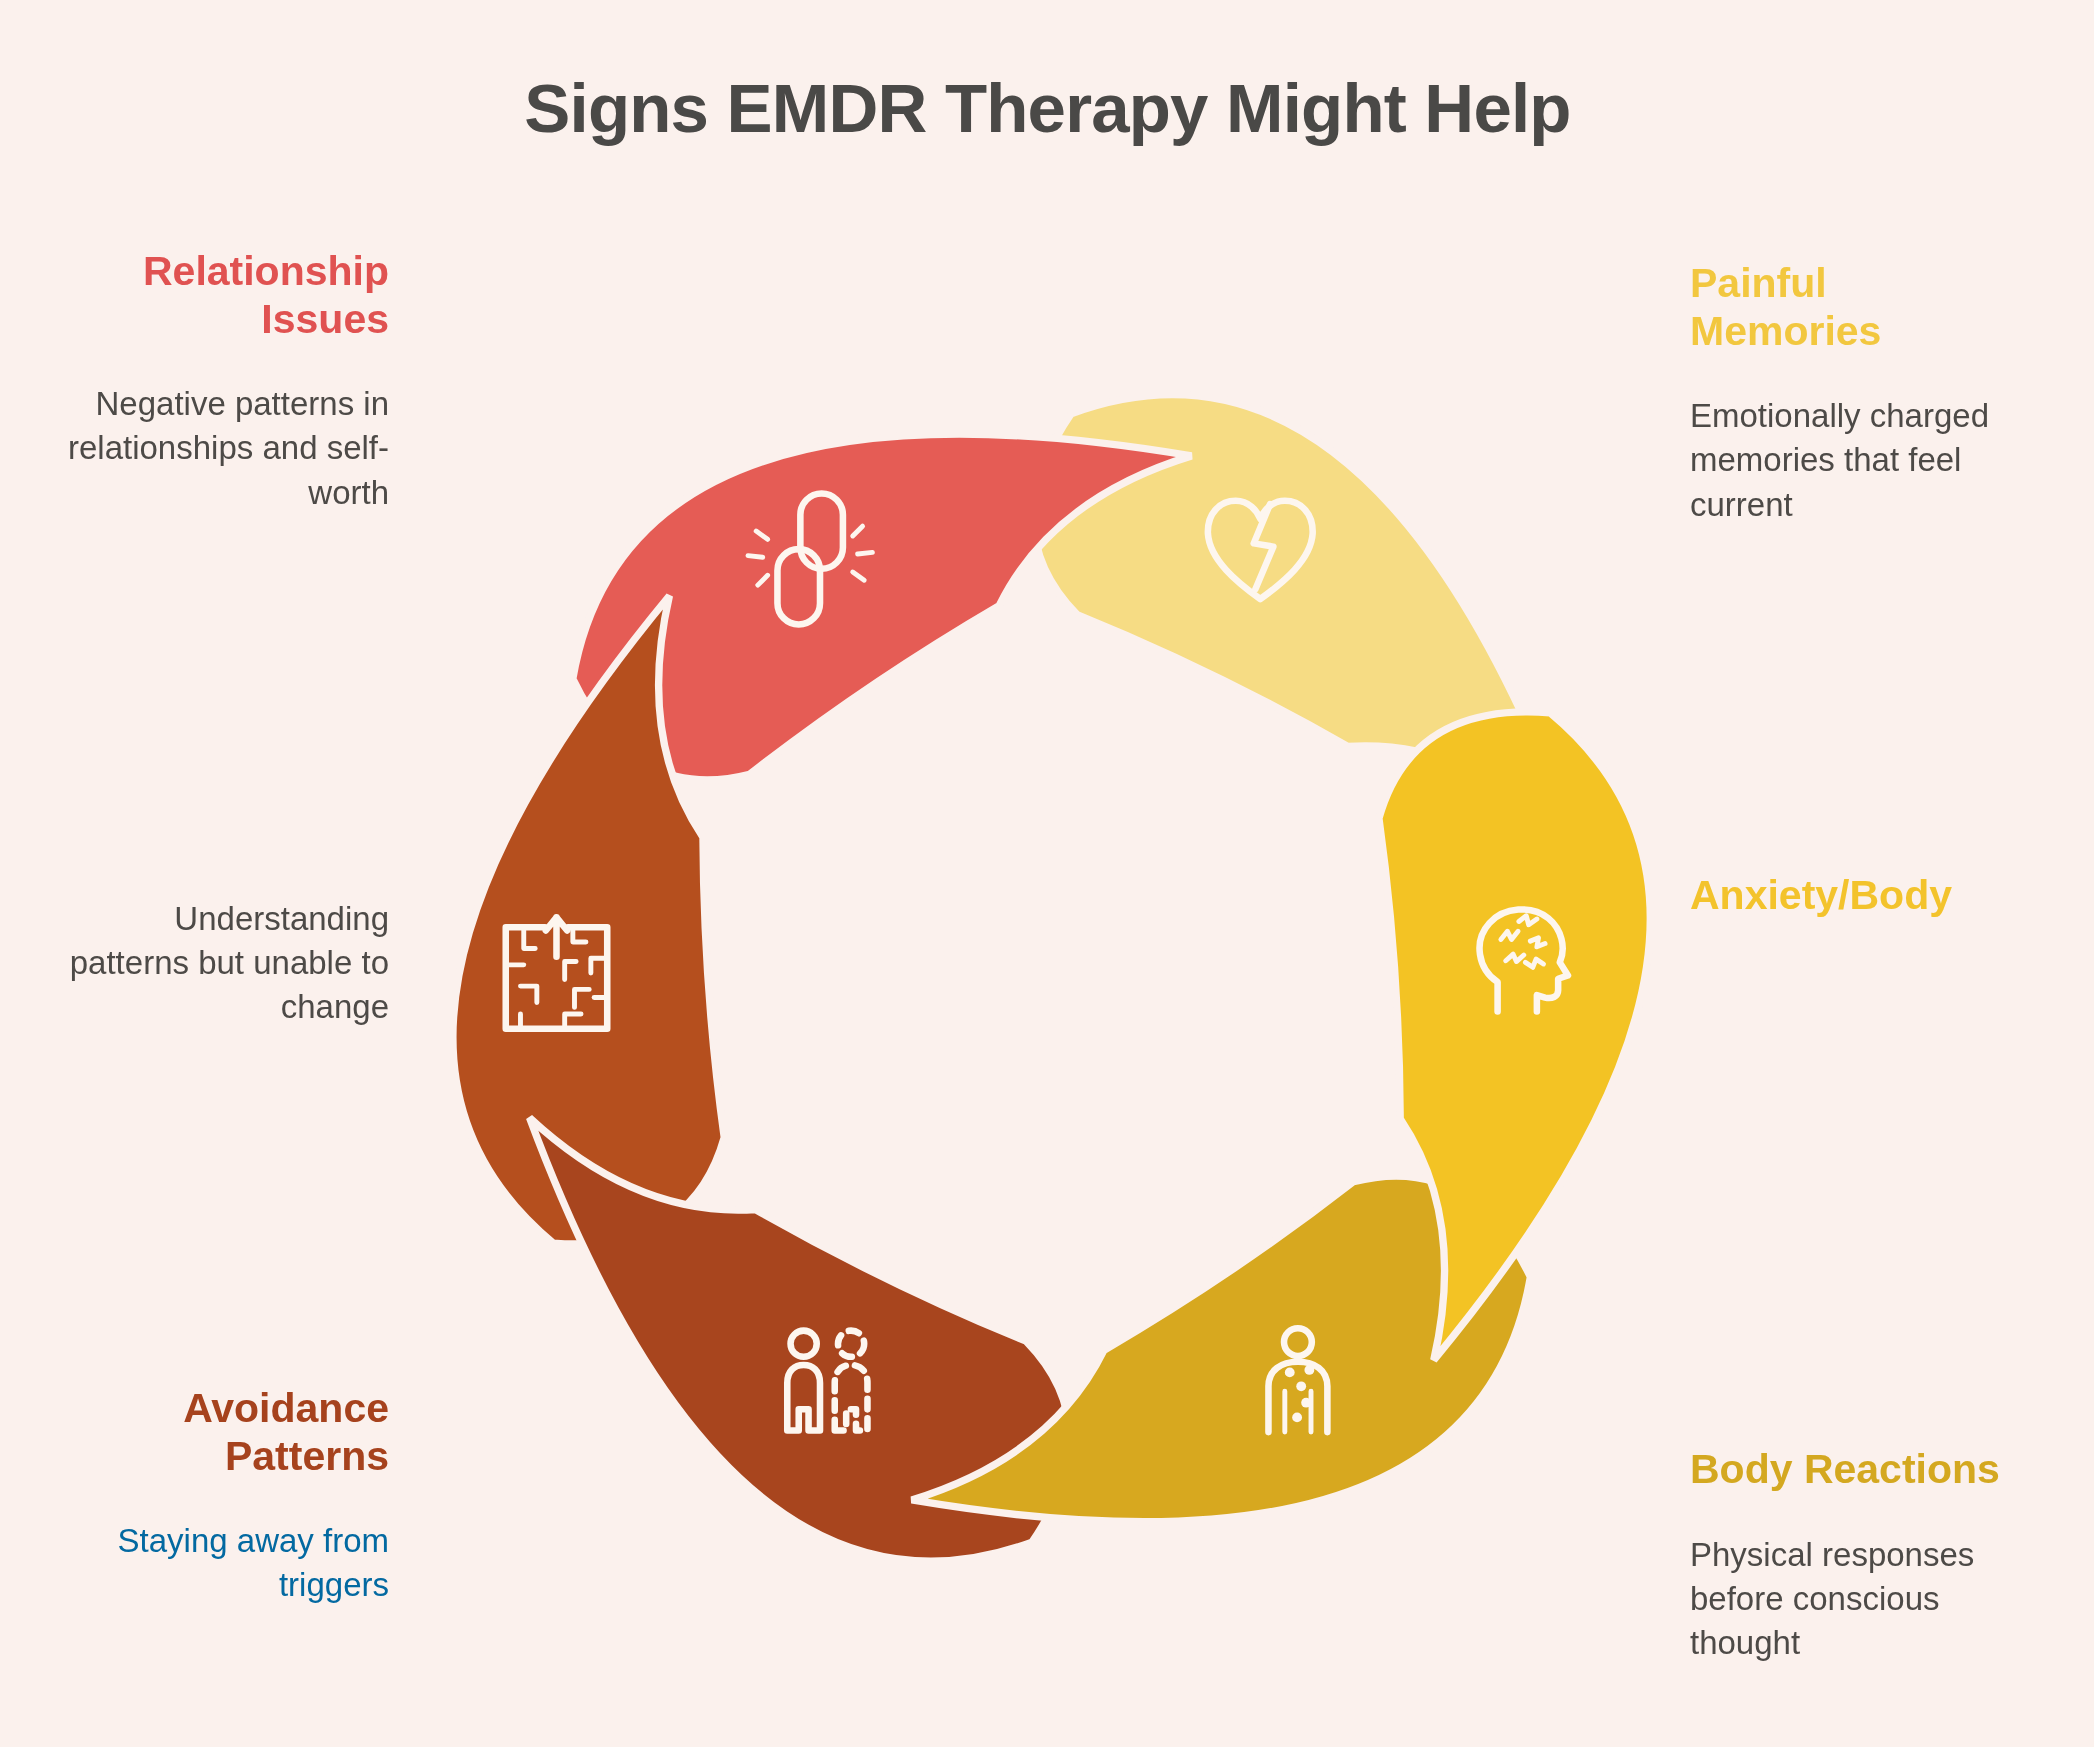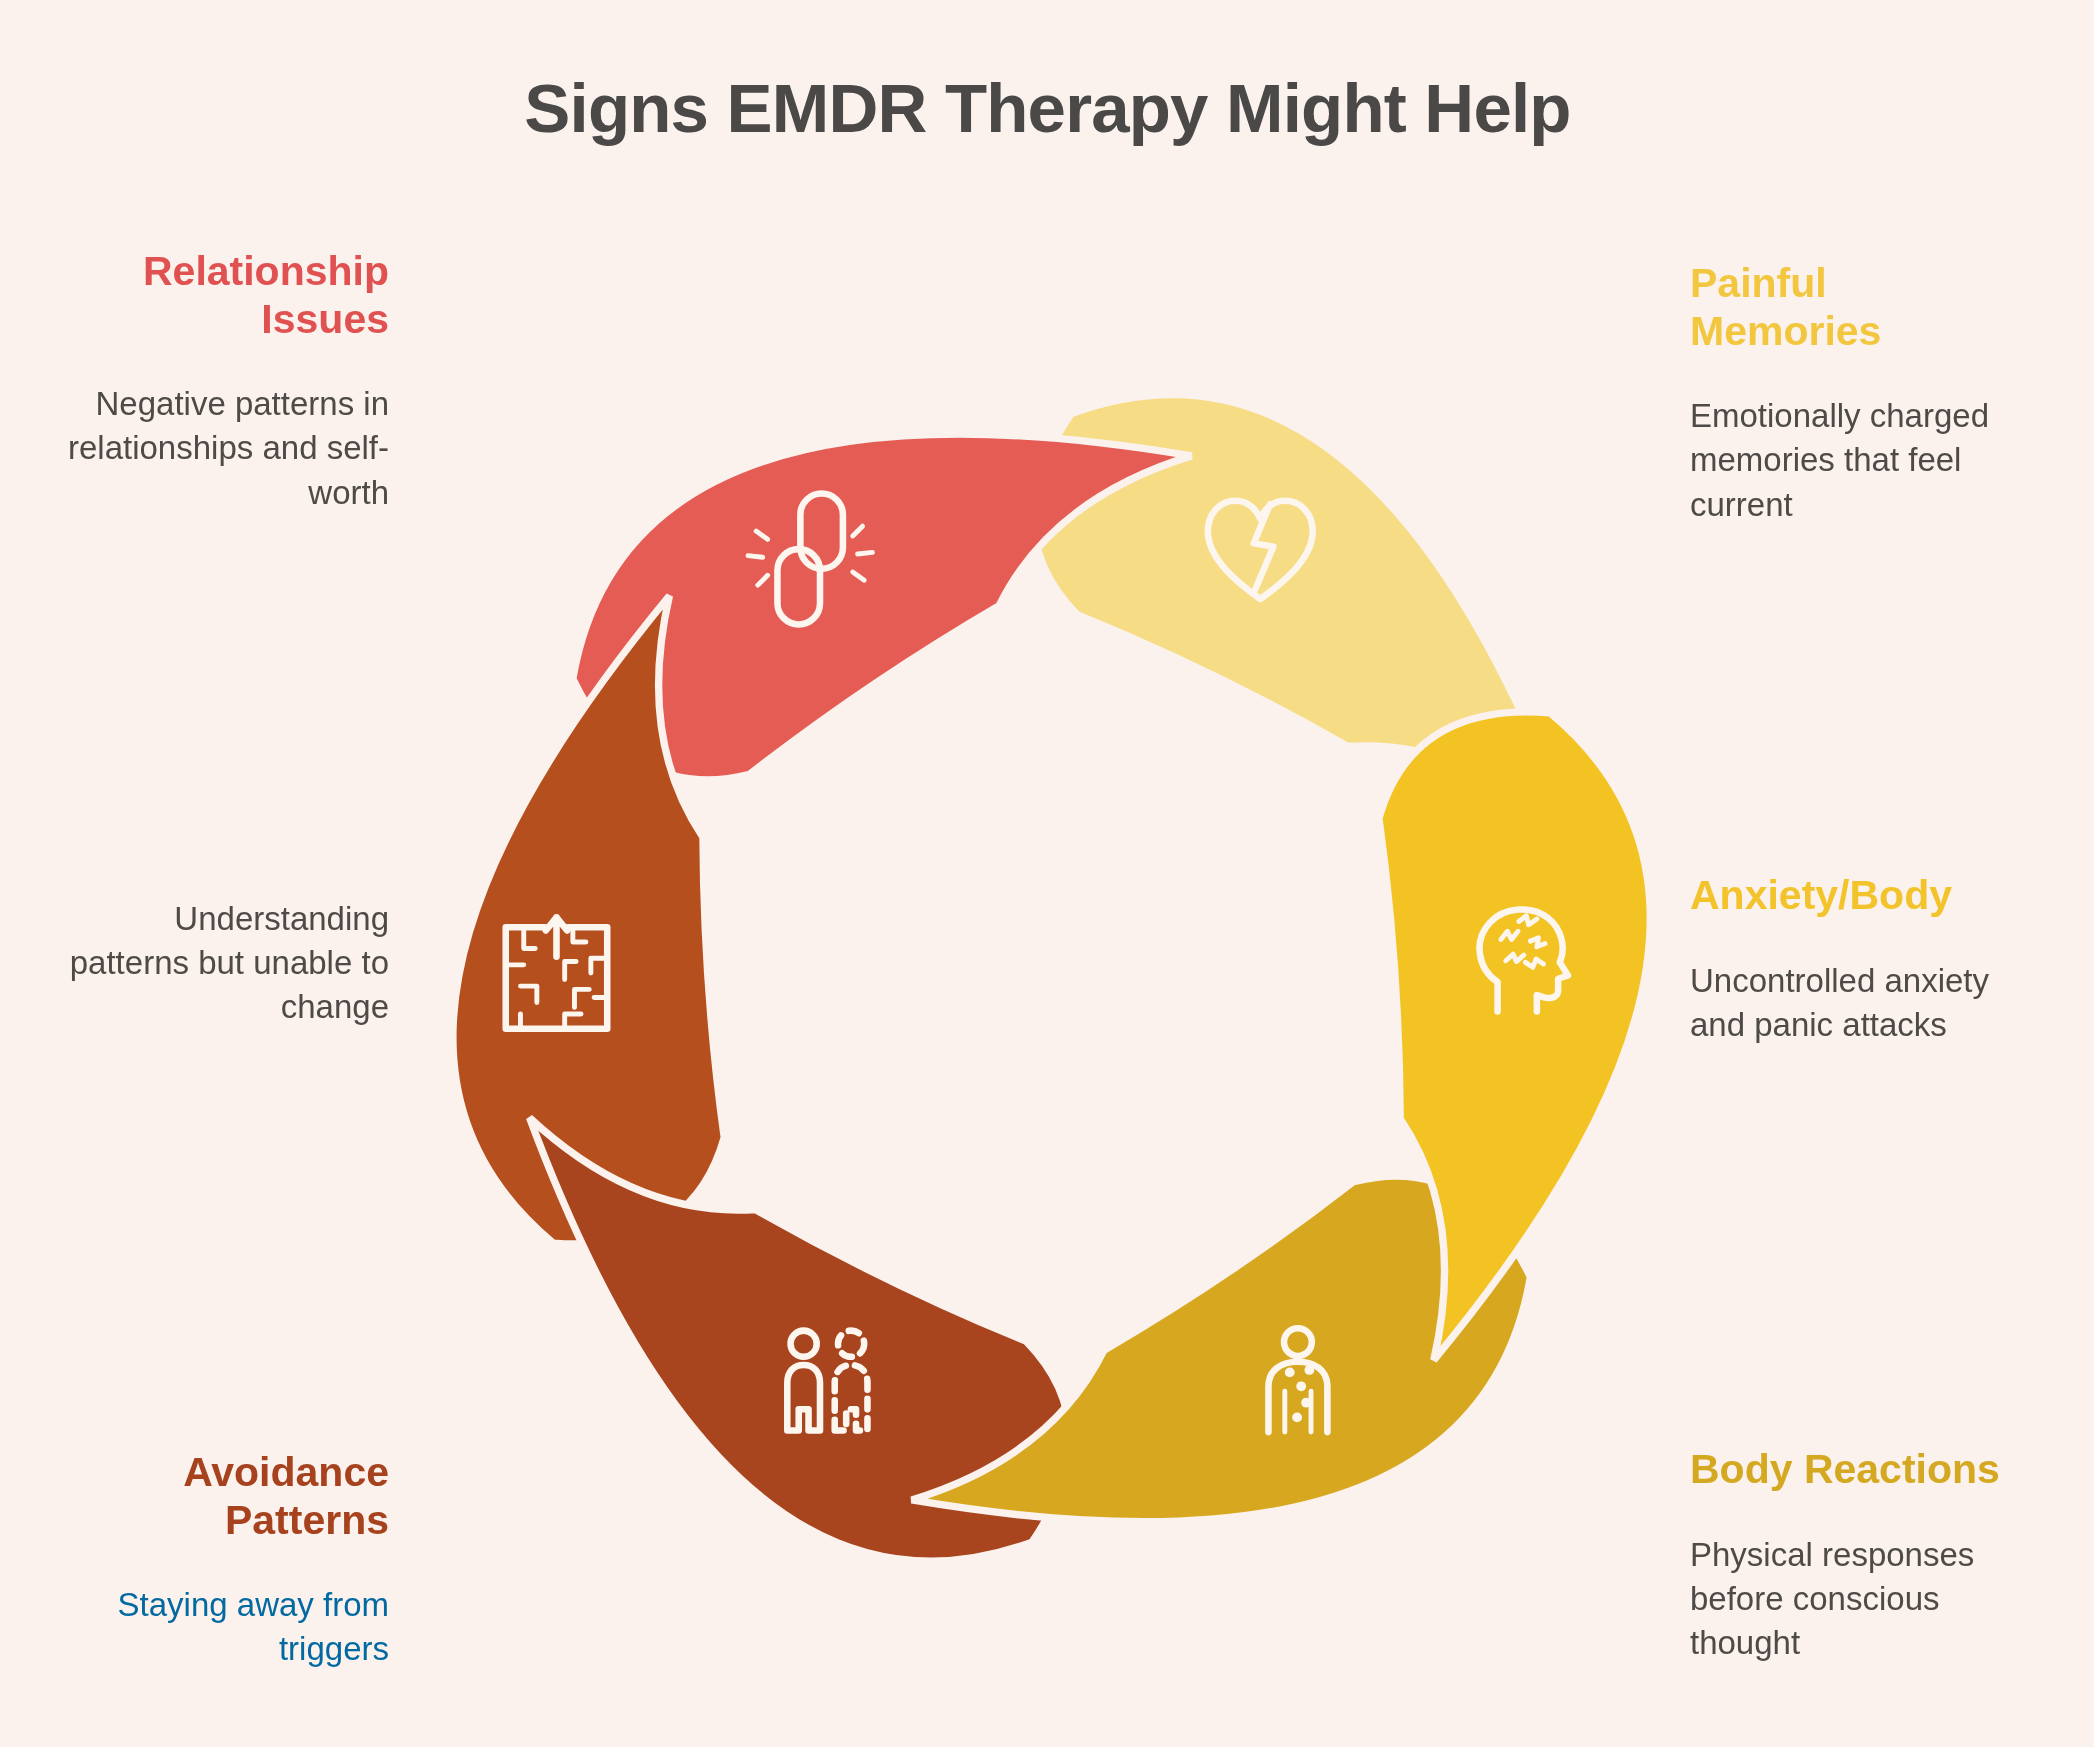--- a/index.html
+++ b/index.html
@@ -26,21 +26,21 @@
   .tr .desc{width:344px;}
   
   .ml{left:29px;top:858px;width:360px;text-align:right;}
   .ml .heading{white-space:nowrap;}
   .ml .desc{width:323px;margin-left:auto;}
   
   .mr{left:1690px;top:872px;width:360px;text-align:left;}
   .mr .heading{white-space:nowrap;}
   .mr .desc{width:352px;}
   
-  .bl{left:45px;top:1449px;width:344px;text-align:right;}
+  .bl{left:45px;top:1385px;width:344px;text-align:right;}
   .bl .heading{width:262px;margin-left:auto;}
   .bl .desc{width:327px;margin-left:auto;}
   
   .br{left:1690px;top:1406px;width:360px;text-align:left;}
   .br .heading{white-space:nowrap;}
   .br .desc{width:344px;}
 
   .segment{stroke-width:9px;}
   .ring{stroke-width:6px;}
   .icon{fill:none;stroke-width:8px;stroke-linecap:round;stroke-linejoin:round;}
@@ -136,21 +136,20 @@
   <div class="heading" style="color: rgb(242, 199, 63);">Painful Memories</div>
   <div class="desc" style="color: rgb(77, 74, 71);">Emotionally charged memories that feel current</div>
 </div>
 
 <div class="label ml">
   <div class="desc" style="color: rgb(77, 74, 71);">Understanding patterns but unable to change</div>
 </div>
 
 <div class="label mr">
   <div class="heading" style="color: rgb(243, 195, 44);">Anxiety/Body</div>
-  <div class="desc" style="color: rgb(77, 74, 71);">Uncontrolled anxiety and panic attacks</div>
 </div>
 
 <div class="label bl">
   <div class="heading" style="color: rgb(166, 66, 29);">Avoidance Patterns</div>
   <div class="desc" style="color: #0369a1;">Staying away from triggers</div>
 </div>
 
 <div class="label br">
   <div class="heading" style="color: rgb(212, 168, 32); margin-top: 40px;">Body Reactions</div>
   <div class="desc" style="color: rgb(77, 74, 71);">Physical responses before conscious thought</div>

